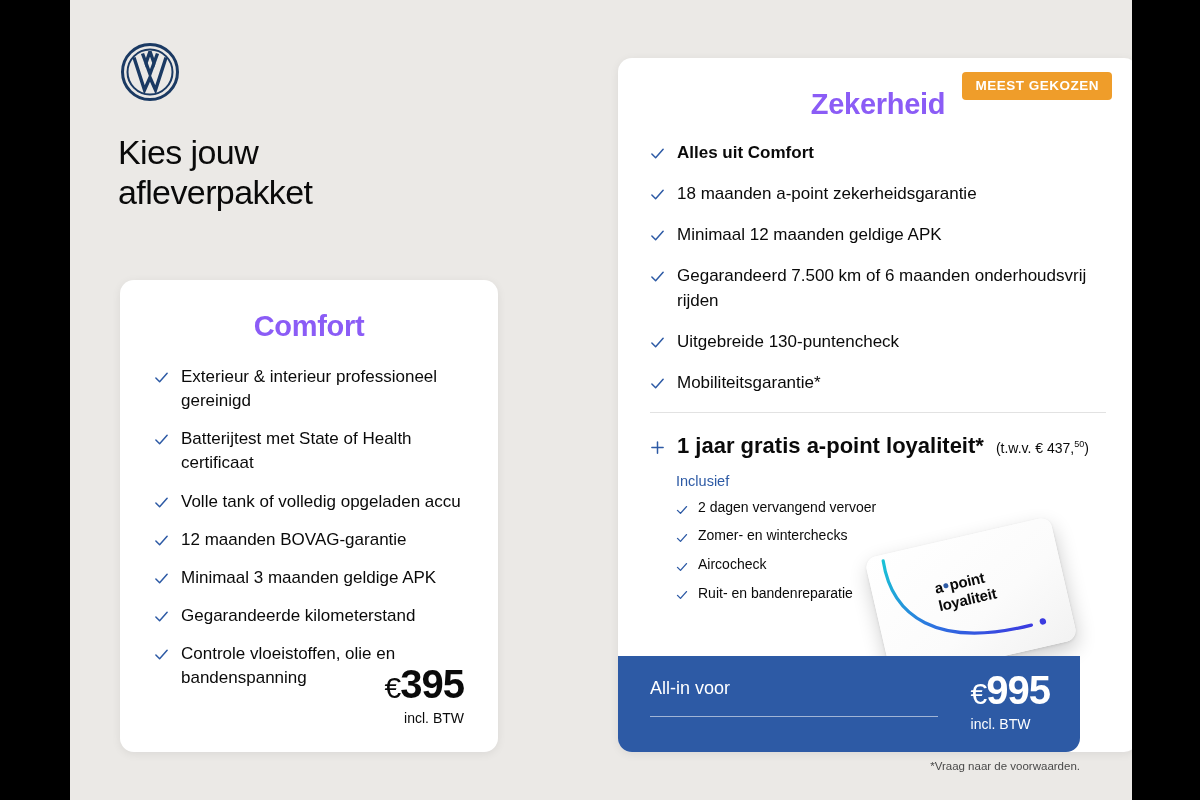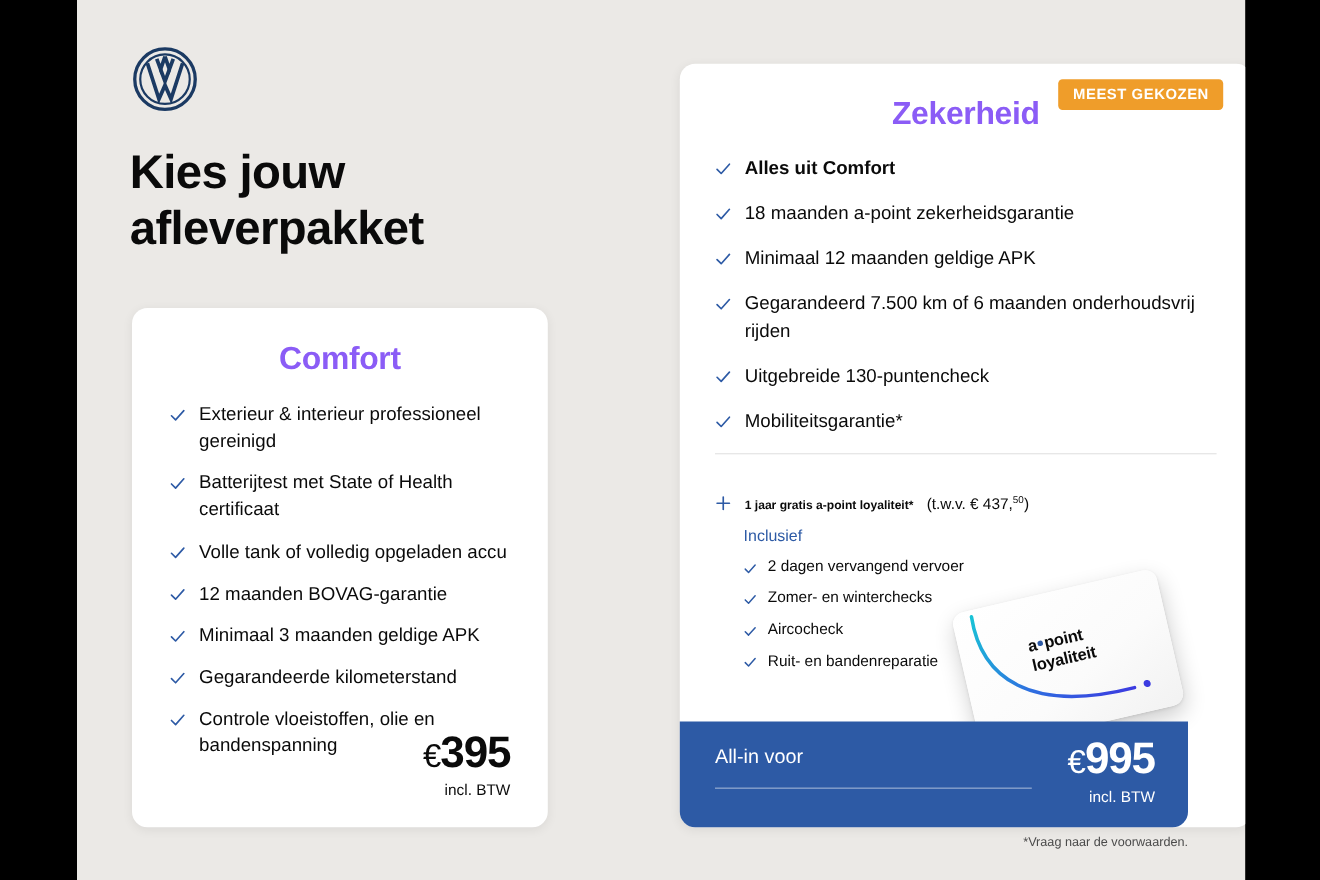--- a/index.html
+++ b/index.html
@@ -24,23 +24,23 @@
   }
 
   
   #brand-logo {
     position: absolute; left: 50px; top: 42px;
     width: 60px; height: 60px;
   }
   #page-title {
     position: absolute; left: 48px; top: 132px;
     width: 460px;
-    font-size: 43px;
+    font-size: 34px;
     line-height: 1.18;
-    font-weight: 700;
+    font-weight: 400;
     letter-spacing: -0.6px;
     color: #0A0A0A;
   }
 
   
   .card {
     position: absolute;
     background: #FFFFFF;
     border-radius: 14px;
     box-shadow: 0 2px 10px rgba(0,0,0,0.07);
@@ -138,21 +138,21 @@
     margin-bottom: 14px;
   }
   .plus-icon {
     flex: 0 0 auto;
     width: 15px; height: 15px;
     position: relative;
     top: 2px;
   }
   .plus-icon svg { display: block; }
   #loyalty-title {
-    font-size: 11px; font-weight: 700; color: #0A0A0A; margin-top: 21px;
+    font-size: 22px; font-weight: 700; color: #0A0A0A;
   }
   #loyalty-value {
     font-size: 14px; color: #0A0A0A; white-space: nowrap;
   }
   #loyalty-value sup { font-size: 9px; vertical-align: 6px; }
 
   #inclusief-label {
     font-size: 14.5px;
     color: #2D5AA5;
     margin: 8px 0 9px 26px;
@@ -212,21 +212,20 @@
   }
   #allin-rule {
     position: absolute;
     left: 32px; top: 60px;
     width: 288px; height: 1px;
     background: rgba(255,255,255,0.55);
   }
   #allin-price-block {
     position: absolute;
     right: 30px; top: 14px;
-    text-align: right;
     color: #FFFFFF;
   }
   #allin-price-block .price-amount { color: #FFFFFF; }
   #allin-price-block .price-sub { color: #FFFFFF; }
 
   
   #footnote {
     position: absolute;
     right: 52px; top: 760px;
     font-size: 11.5px;

